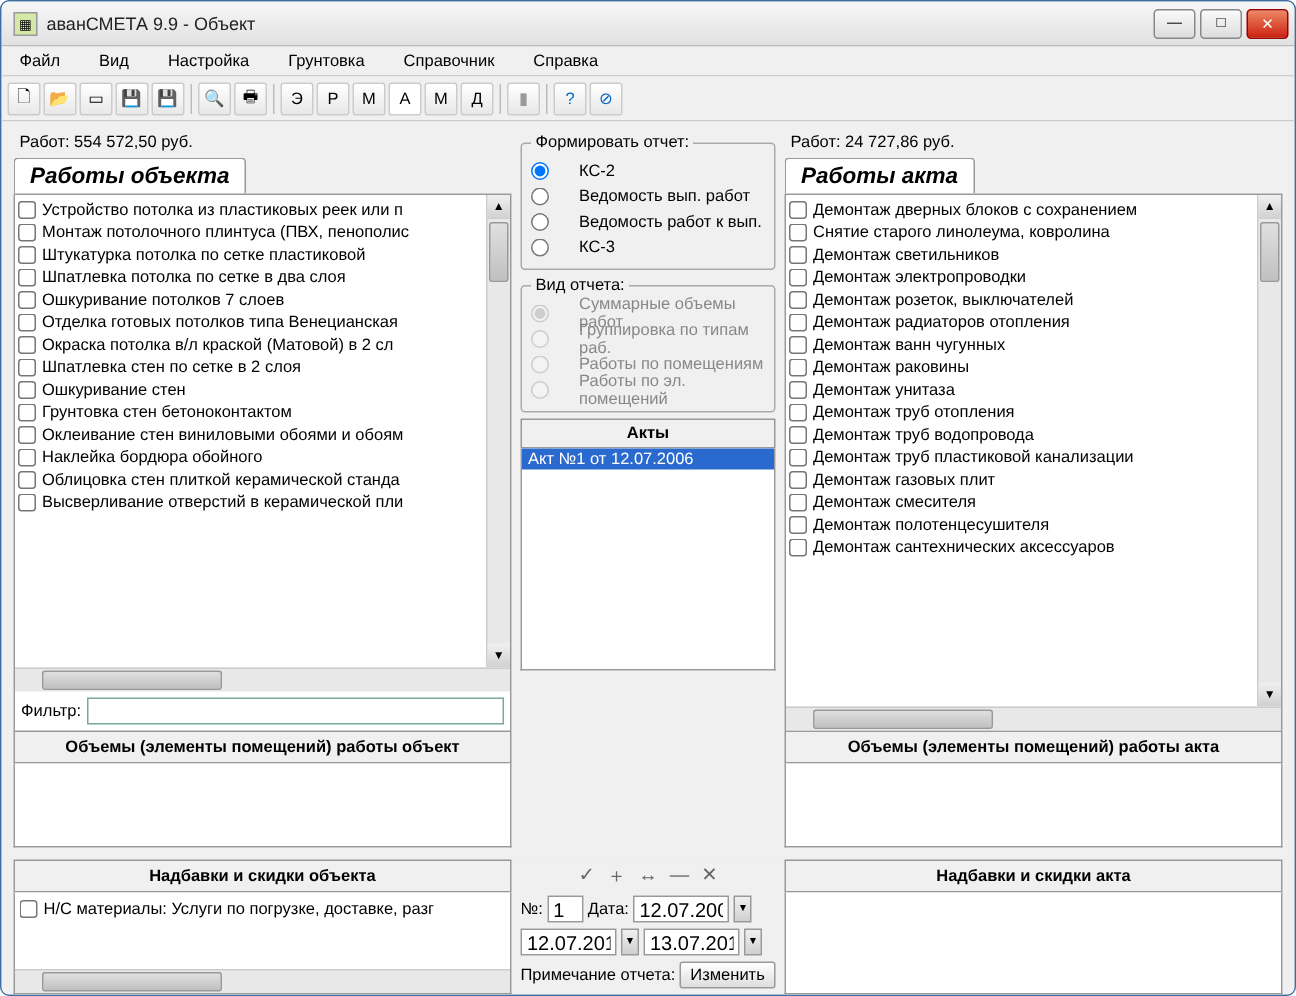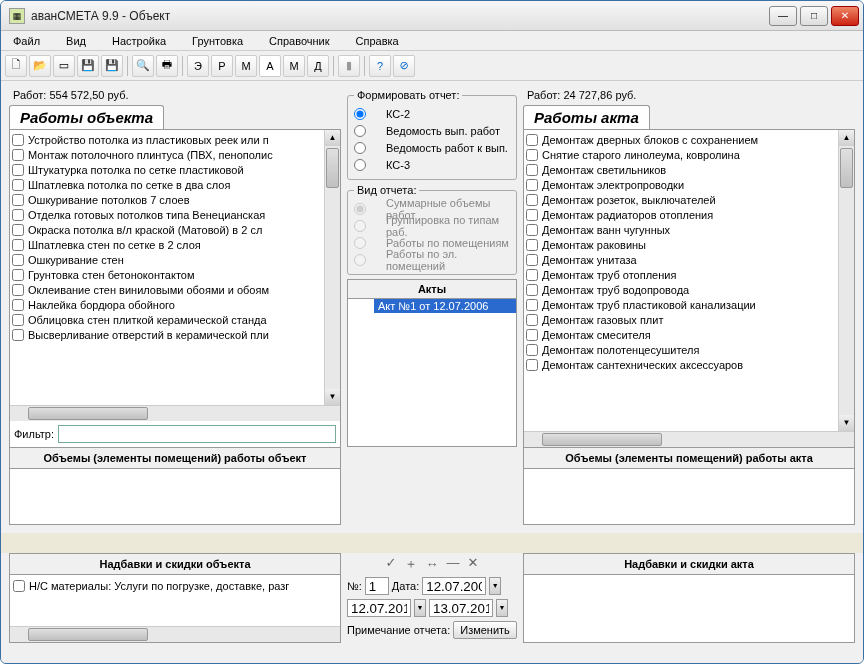--- a/index.html
+++ b/index.html
@@ -39,22 +39,22 @@
 .filterbar input { flex: 1; border: 1px solid #7a9; height: 18px; padding: 0 3px; }
 .subhead { font-weight: bold; text-align: center; padding: 4px; border: 1px solid #999; border-top: none; background: #f0f0f0; }
 .subpanel { border: 1px solid #999; border-top: none; background: #fff; height: 56px; }
 fieldset { border: 1px solid #aaa; border-radius: 3px; margin-bottom: 4px; padding: 4px 6px 6px; background: #f0f0f0; }
 fieldset legend { font-size: 11px; padding: 0 3px; }
 .radio { display: flex; align-items: center; gap: 20px; height: 17px; }
 .radio input { width: 12px; height: 12px; }
 .radio.dis { color: #888; }
 .acts-head { font-weight: bold; text-align: center; padding: 3px; border: 1px solid #999; background: #f0f0f0; }
 .acts-list { border: 1px solid #999; border-top: none; background: #fff; height: 148px; }
-.acts-list .sel { background: #2a6acf; color: #fff; padding: 1px 4px; margin-left: 26px; }
-.bottom { display: flex; gap: 6px; padding: 0 8px 20px; background: #f0f0f0; margin-top: 20px; }
+.acts-list .sel { background: #2a6acf; color: #fff; padding: 1px 4px; }
+.bottom { display: flex; gap: 6px; padding: 0 8px 0; background: #f0f0f0; }
 .bcol { flex: 1; display: flex; flex-direction: column; }
 .bcol.mid { flex: 0 0 170px; }
 .bhead { font-weight: bold; text-align: center; padding: 4px; border: 1px solid #999; background: #f0f0f0; }
 .bpanel { border: 1px solid #999; border-top: none; background: #fff; flex: 1; padding: 3px; min-height: 60px; position: relative; }
 .actbtns { display: flex; gap: 8px; justify-content: center; padding: 2px 0 4px; color: #666; font-size: 13px; }
 .frow { display: flex; align-items: center; gap: 3px; margin-bottom: 4px; }
 .frow input[type=text] { border: 1px solid #999; height: 18px; padding: 0 3px; width: 64px; }
 .frow .dd { width: 12px; height: 18px; border: 1px solid #999; background: linear-gradient(#f0f0f0,#d0d0d0); font-size: 7px; text-align: center; line-height: 16px; }
 .btn { border: 1px solid #999; background: linear-gradient(#fff,#ddd); padding: 1px 6px; border-radius: 2px; height: 18px; font-size: 11px; }
 </style>

